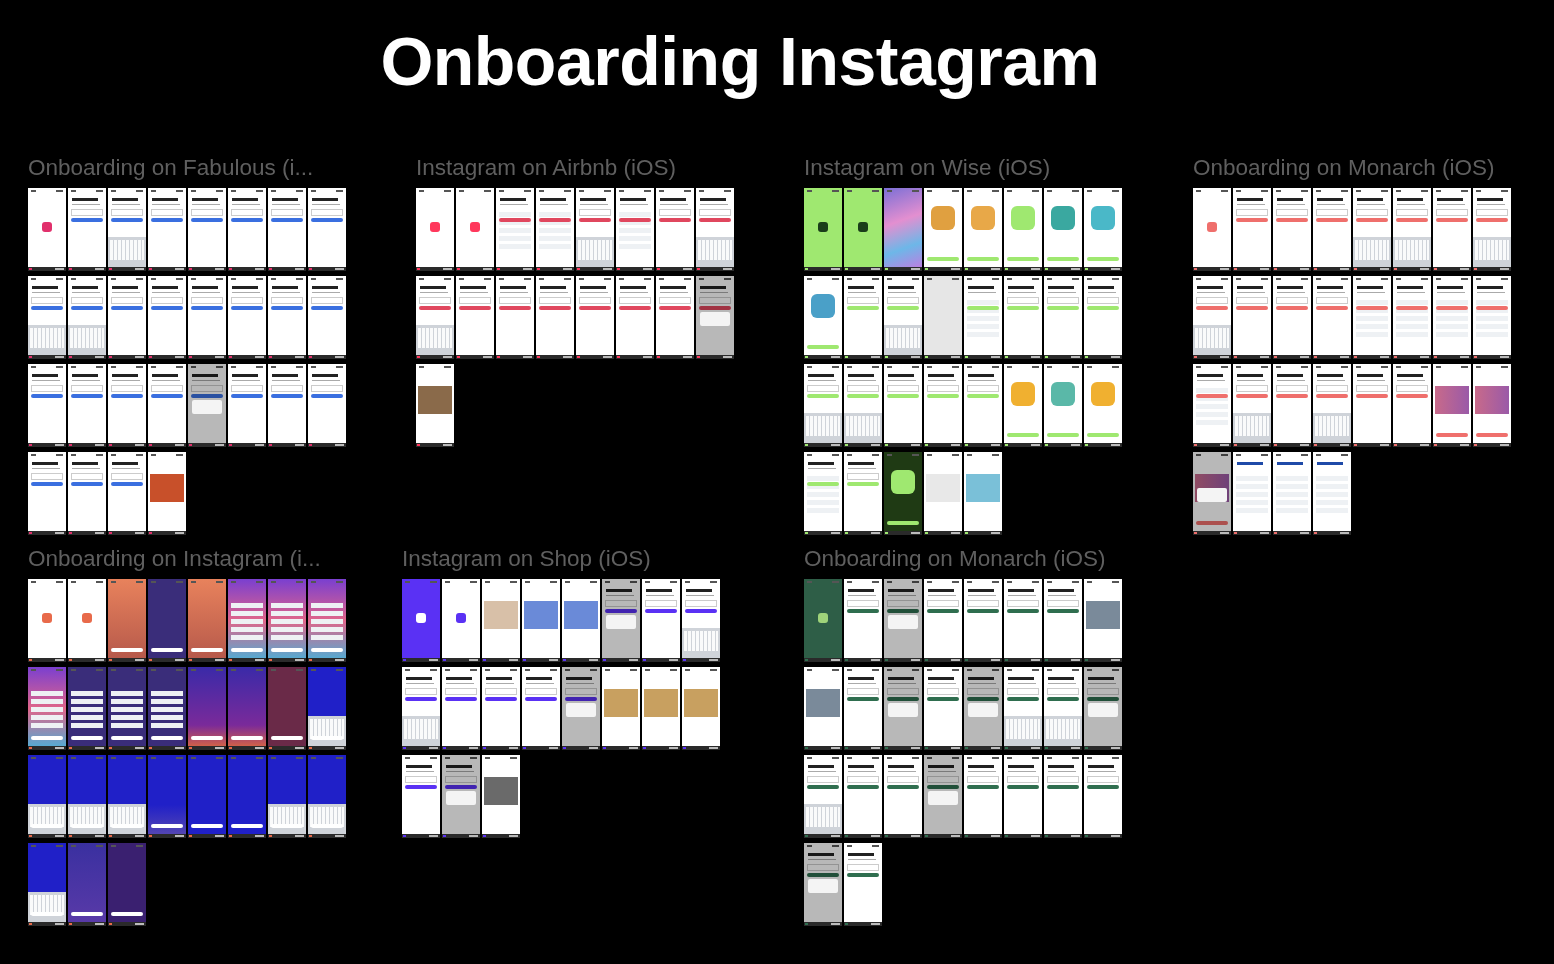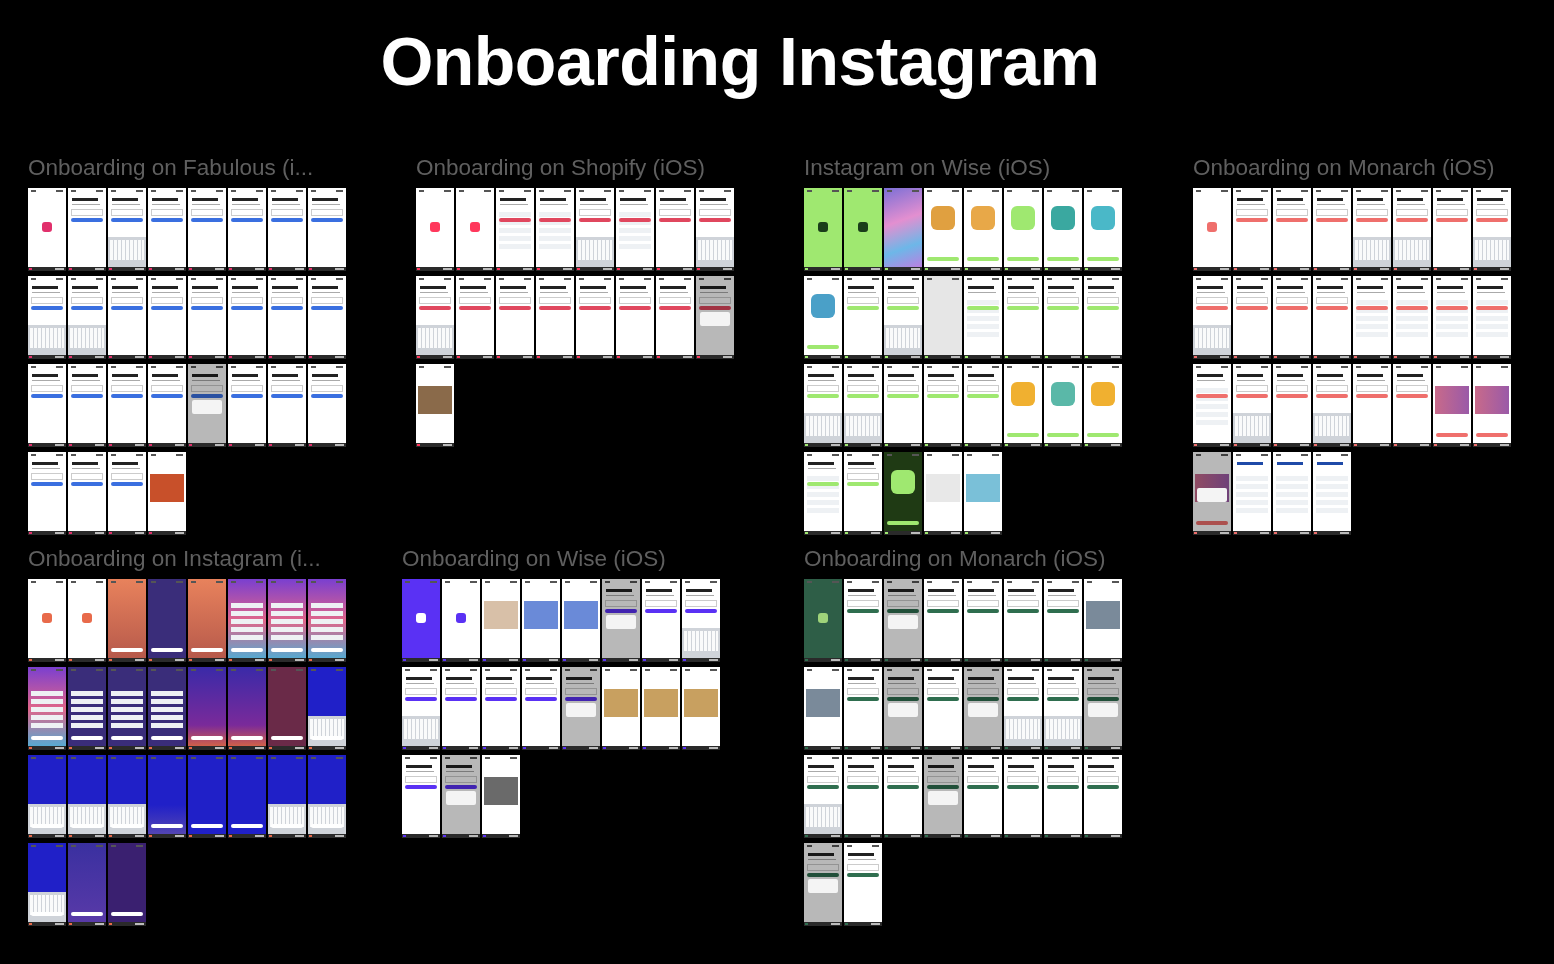--- a/index.html
+++ b/index.html
@@ -284,21 +284,21 @@
         </div>
         <div class="thumb" style="left: 120px; top: 264px; background: rgb(255, 255, 255);">
           <div class="status"></div>
           <div class="photo" style="background: rgb(200, 80, 42);"></div>
           <div class="foot" style="--c: #e1306c;"></div>
           <div style="position: absolute; left: 1px; bottom: 1px; width: 3px; height: 2px; background: rgb(225, 48, 108);"></div>
         </div>
       </div>
     </div>
     <div class="section" style="left: 416px; top: 155px;">
-      <h2>Onboarding on Shopify (iOS)</h2>
+      <h2>Instagram on Airbnb (iOS)</h2>
       <div class="grid">
         <div class="thumb" style="left: 0px; top: 0px; background: rgb(255, 255, 255);">
           <div class="status"></div>
           <div class="logo" style="background: rgb(255, 56, 92);"></div>
           <div class="foot" style="--c: #ff385c;"></div>
           <div style="position: absolute; left: 1px; bottom: 1px; width: 3px; height: 2px; background: rgb(255, 56, 92);"></div>
         </div>
         <div class="thumb" style="left: 40px; top: 0px; background: rgb(255, 255, 255);">
           <div class="status"></div>
           <div class="logo" style="background: rgb(255, 56, 92);"></div>
@@ -1098,21 +1098,21 @@
         </div>
         <div class="thumb" style="left: 80px; top: 264px; background: rgb(58, 32, 112);">
           <div class="status"></div>
           <div class="bbtn" style="background: rgb(255, 255, 255);"></div>
           <div class="foot" style="--c: #e86a4a;"></div>
           <div style="position: absolute; left: 1px; bottom: 1px; width: 3px; height: 2px; background: rgb(232, 106, 74);"></div>
         </div>
       </div>
     </div>
     <div class="section" style="left: 402px; top: 546px;">
-      <h2>Onboarding on Wise (iOS)</h2>
+      <h2>Instagram on Shop (iOS)</h2>
       <div class="grid">
         <div class="thumb" style="left: 0px; top: 0px; background: rgb(90, 49, 244);">
           <div class="status"></div>
           <div class="logo" style="background: rgb(255, 255, 255);"></div>
           <div class="foot" style="--c: #5a31f4;"></div>
           <div style="position: absolute; left: 1px; bottom: 1px; width: 3px; height: 2px; background: rgb(90, 49, 244);"></div>
         </div>
         <div class="thumb" style="left: 40px; top: 0px; background: rgb(255, 255, 255);">
           <div class="status"></div>
           <div class="logo" style="background: rgb(90, 49, 244);"></div>

